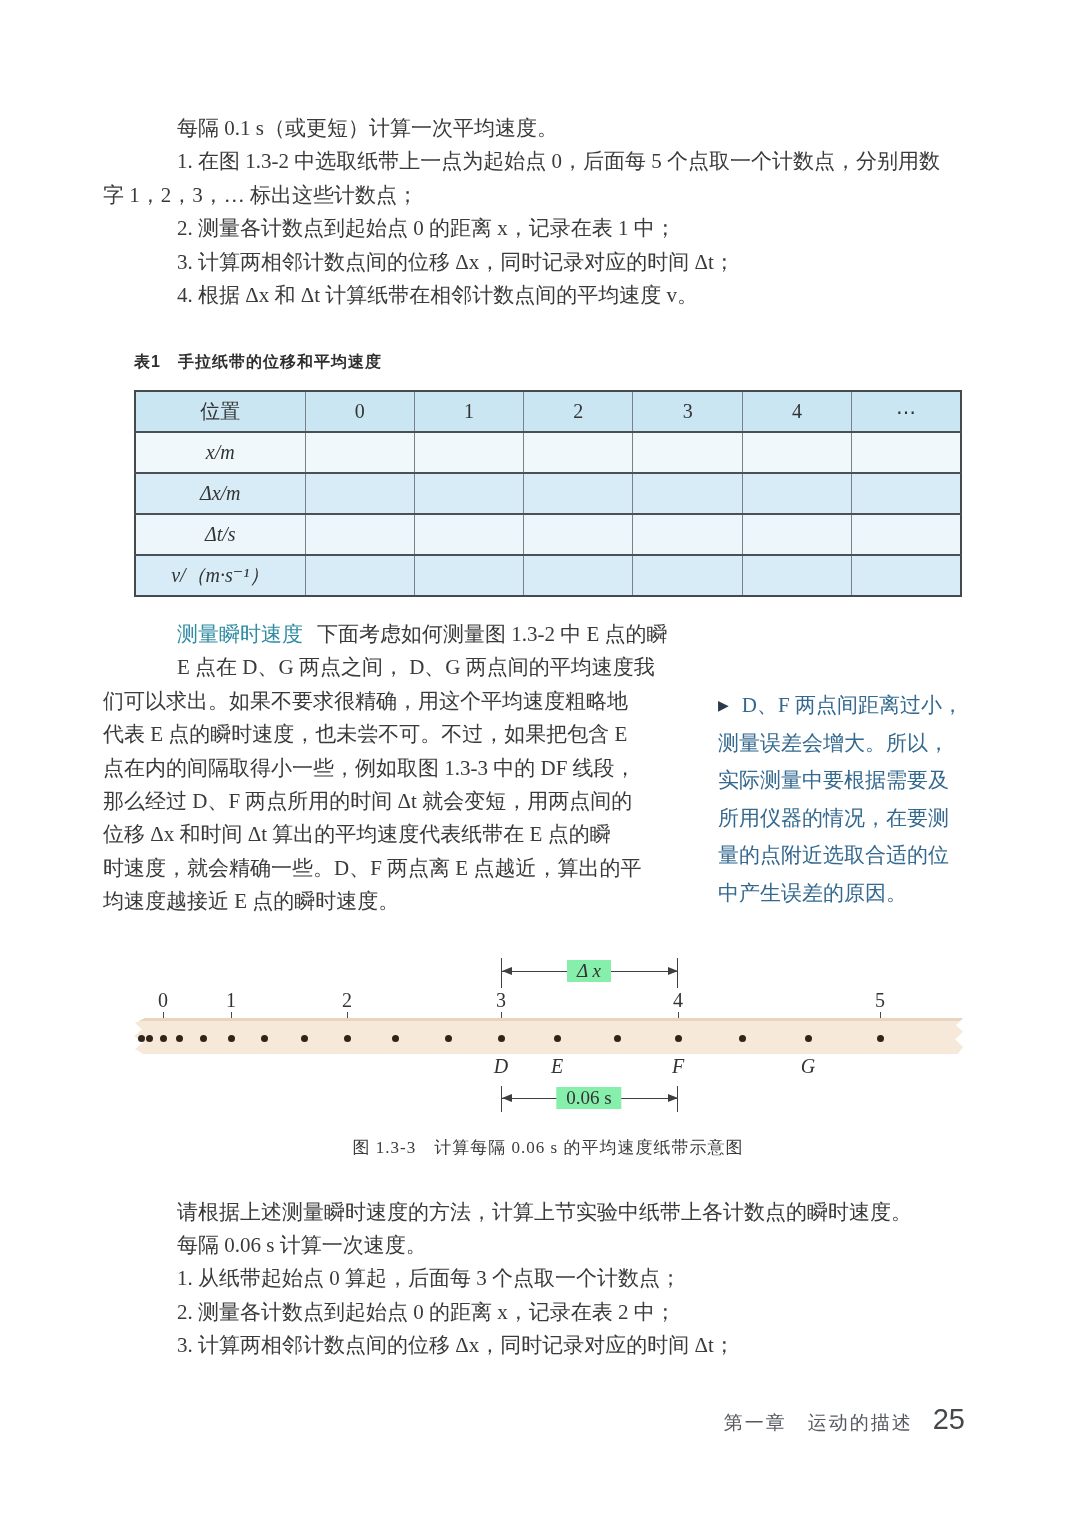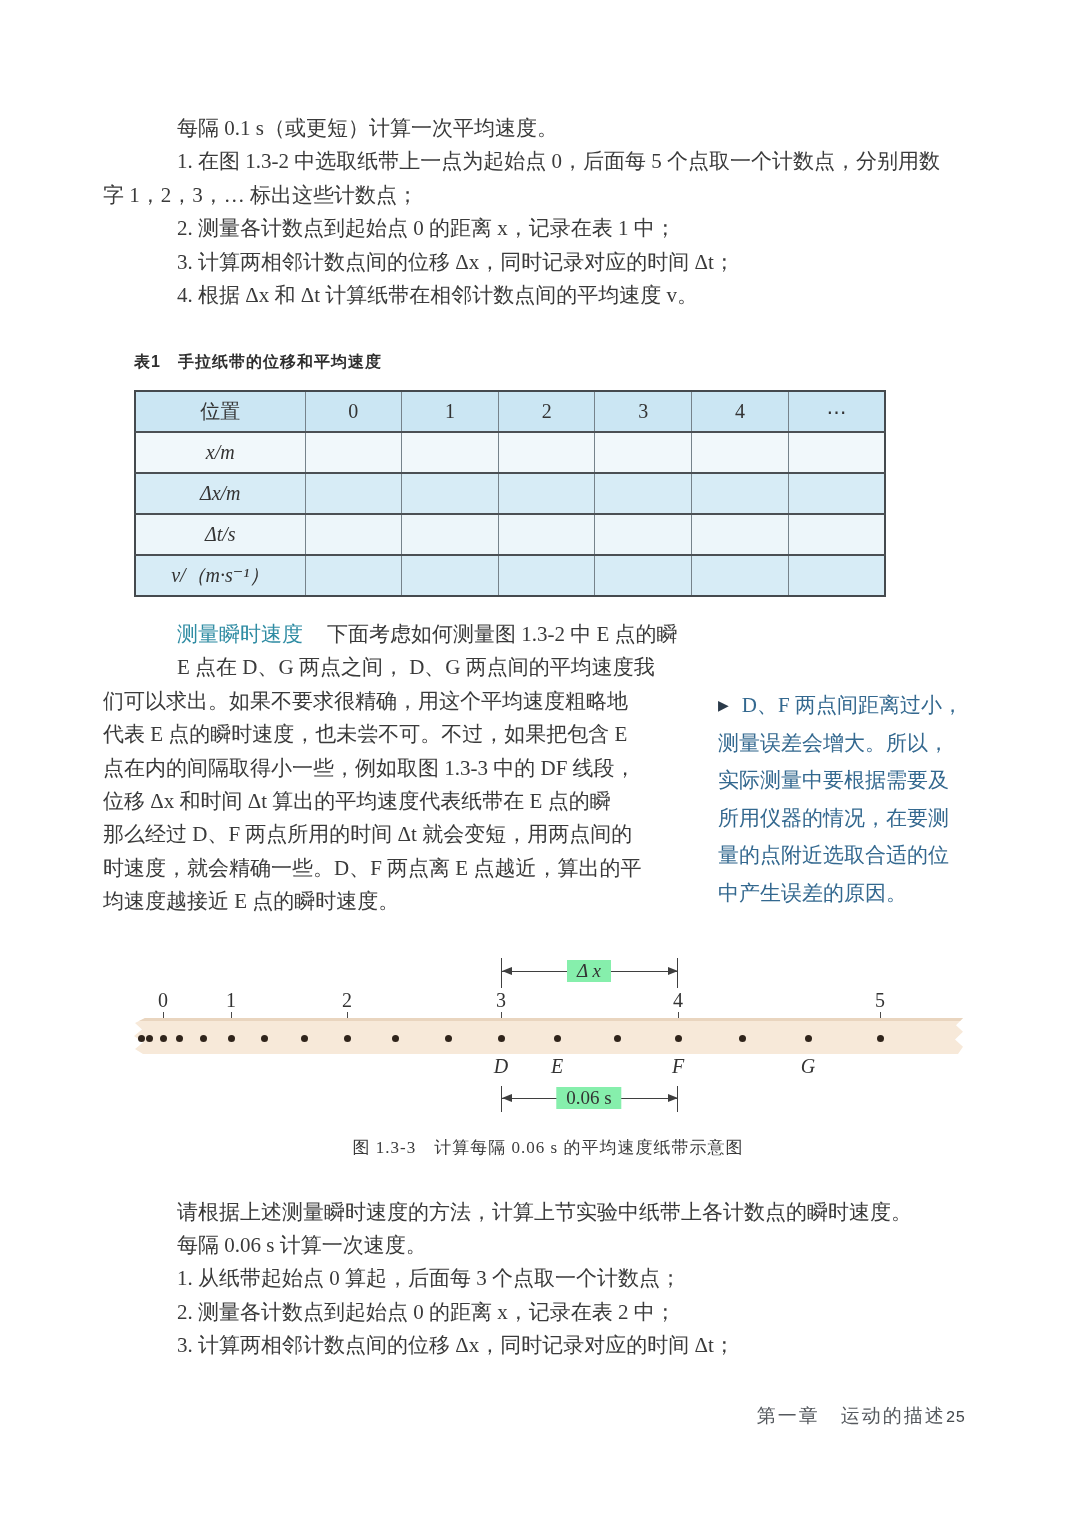--- a/index.html
+++ b/index.html
@@ -22,21 +22,21 @@
   
   .top-text{position:absolute;top:112px;left:103px;width:875px;}
   
   .table-block{position:absolute;top:352px;left:134px;width:828px;}
   .table-title{
     font-family:"Liberation Sans","DejaVu Sans",sans-serif;
     font-weight:bold;font-size:16px;color:#2f2f2f;
     margin-bottom:17px;letter-spacing:1px;
   }
   table.data-table{
-    border-collapse:collapse;table-layout:fixed;width:752px;
+    border-collapse:collapse;table-layout:fixed;width:828px;
     border:2px solid #454a4e;
   }
   table.data-table col.c0{width:170px;}
   table.data-table td{
     border-left:1px solid #76838b;
     border-top:2px solid #4b5054;
     height:37px;text-align:center;vertical-align:middle;
     font-size:20px;color:#333;
   }
   table.data-table tr td:first-child{border-left:none;}
@@ -44,21 +44,21 @@
   td.lab{font-style:italic;}
   .r-head td{background:#cbe6f3;font-style:normal;}
   .r-a td{background:#f1f8fb;}
   .r-b td{background:#d7ecf6;}
   .r-c td{background:#edf6fa;}
   .r-d td{background:#d7ecf6;}
   
   .measure-row{position:absolute;top:618px;left:103px;width:862px;display:flex;align-items:flex-start;}
   .m-main{width:585px;}
   .teal{color:#2f8ca3;}
-  .after-head{margin-left:24px;text-align:right;}
+  .after-head{margin-left:14px;text-align:right;}
   .sidebar{width:247px;margin-left:30px;padding-top:69px;}
   .s-line{
     font-size:21px;line-height:37.5px;white-space:nowrap;
     color:#33688f;
   }
   .marker{color:#2b3a4a;font-size:14px;margin-right:13px;vertical-align:2px;}
   
   .figure{position:absolute;top:950px;left:0;width:1080px;height:235px;}
   .bar{position:absolute;width:1px;background:#3f3f3f;}
   .dline{position:absolute;height:0;border-top:1px solid #3f3f3f;}
@@ -85,22 +85,22 @@
     position:absolute;top:186px;left:133px;width:830px;
     text-align:center;font-size:17px;color:#3b3b3b;letter-spacing:1px;
   }
   
   .practice{position:absolute;top:1196px;left:103px;width:875px;}
   .practice .t-line{line-height:33.2px;}
   
   .footer{position:absolute;top:1403px;right:115px;text-align:right;}
   .chap{font-size:19px;color:#55595e;letter-spacing:2px;}
   .pnum{
-    font-family:Liberation Mono, monospace;
-    font-size:16px;color:#44484c;
+    font-family:Liberation Sans, sans-serif;
+    font-size:29px;color:#44484c;margin-left:20px;
   }
 </style>
 </head>
 <body>
 
 <div class="page">
 
   <section class="top-text">
     <div class="t-line ind">每隔 0.1 s（或更短）计算一次平均速度。</div>
     <div class="t-line ind">1. 在图 1.3-2 中选取纸带上一点为起始点 0，后面每 5 个点取一个计数点，分别用数</div>
@@ -172,22 +172,22 @@
       </table>
   </section>
 
   <section class="measure-row">
     <div class="m-main">
       <div class="t-line ind"><span class="teal">测量瞬时速度</span><span class="after-head">下面考虑如何测量图 1.3-2 中 E 点的瞬</span></div>
       <div class="t-line ind">E 点在 D、G 两点之间， D、G 两点间的平均速度我</div>
       <div class="t-line">们可以求出。如果不要求很精确，用这个平均速度粗略地</div>
       <div class="t-line">代表 E 点的瞬时速度，也未尝不可。不过，如果把包含 E</div>
       <div class="t-line">点在内的间隔取得小一些，例如取图 1.3-3 中的 DF 线段，</div>
+      <div class="t-line">那么经过 D、F 两点所用的时间 Δt 就会变短，用两点间的</div>
       <div class="t-line">位移 Δx 和时间 Δt 算出的平均速度代表纸带在 E 点的瞬</div>
-      <div class="t-line">那么经过 D、F 两点所用的时间 Δt 就会变短，用两点间的</div>
       <div class="t-line">时速度，就会精确一些。D、F 两点离 E 点越近，算出的平</div>
       <div class="t-line">均速度越接近 E 点的瞬时速度。</div>
     </div>
     <aside class="sidebar">
       <div class="s-line"><span class="marker">▶</span><span>D、F 两点间距离过小，</span></div>
       <div class="s-line">测量误差会增大。所以，</div>
       <div class="s-line">实际测量中要根据需要及</div>
       <div class="s-line">所用仪器的情况，在要测</div>
       <div class="s-line">量的点附近选取合适的位</div>
       <div class="s-line">中产生误差的原因。</div>

